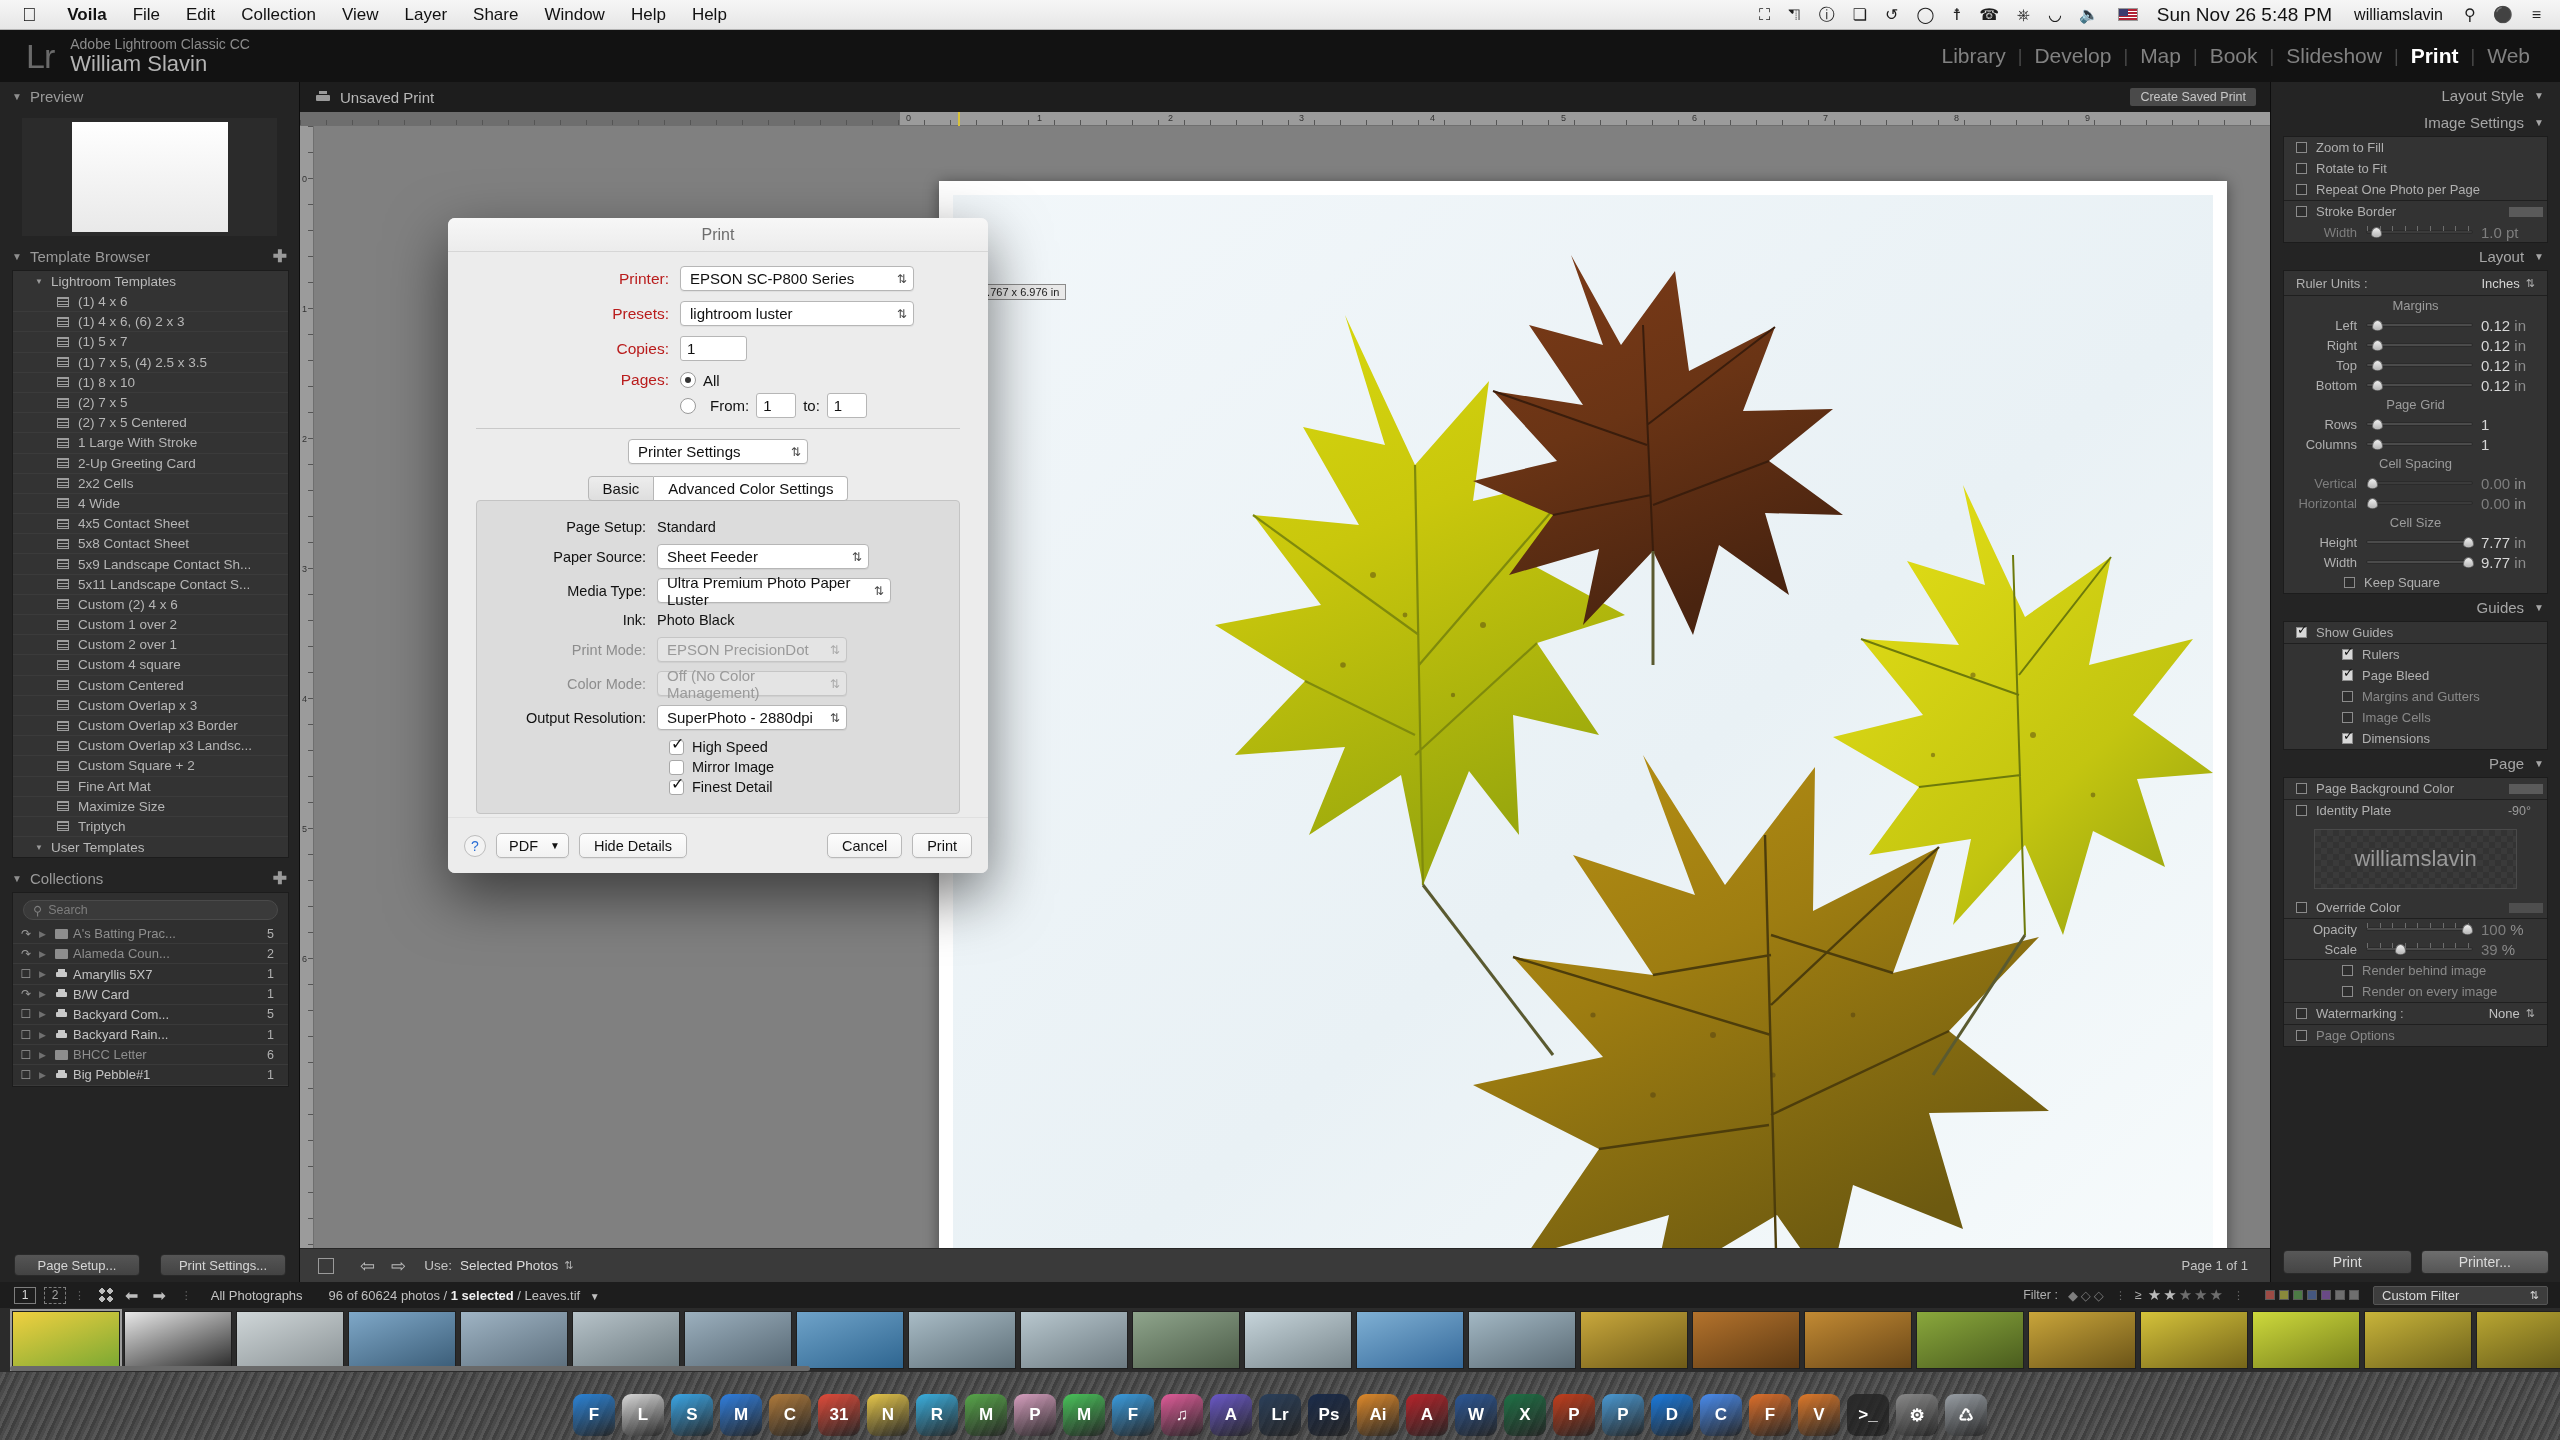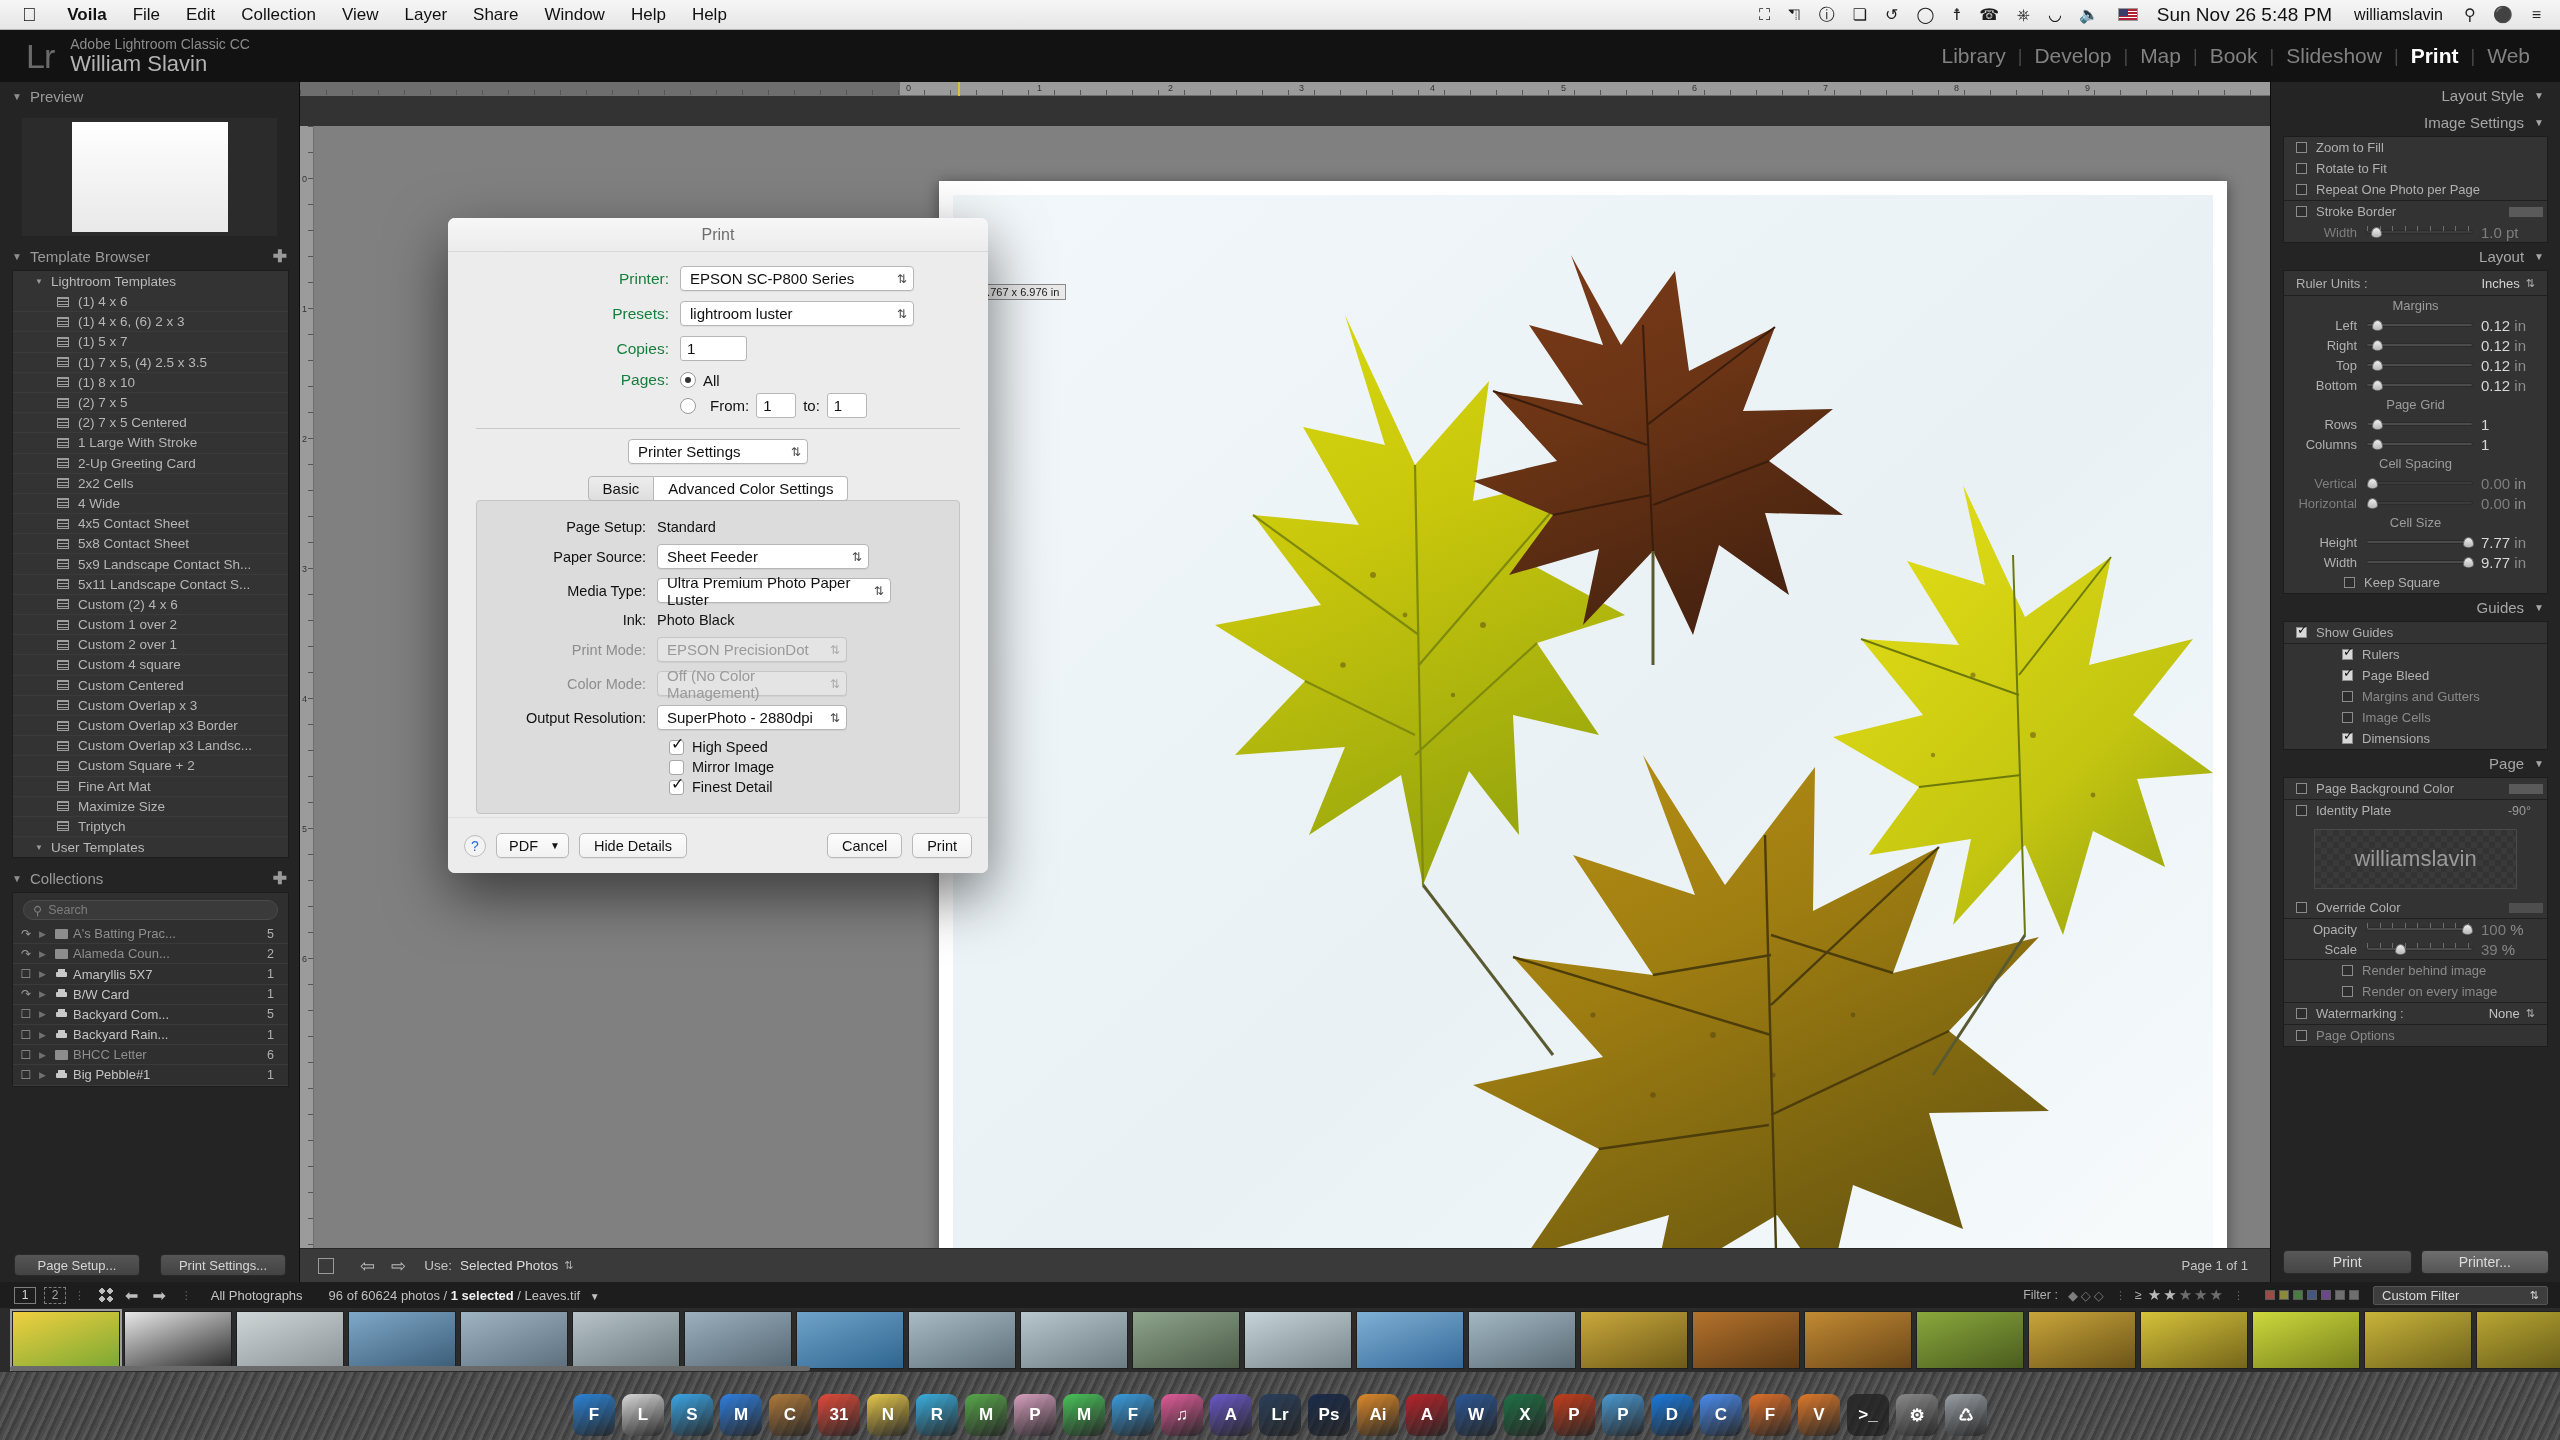--- a/index.html
+++ b/index.html
@@ -262,21 +262,21 @@
   
   .dialog {
     position:absolute; left:448px; top:218px; width:540px; height:655px;
     background:#ececec; border-radius:7px; box-shadow: 0 22px 60px rgba(0,0,0,.55);
     overflow:hidden; z-index:50; font-size:15px; color:#111;
   }
   .dlg-title { height:34px; background:linear-gradient(#f7f7f7,#ececec); border-bottom:1px solid #d6d6d6;
     display:flex; align-items:center; justify-content:center; color:#6d6d6d; font-size:16px;}
   .dlg-body { padding: 14px 0 0 0; }
   .frow { display:flex; align-items:center; margin-bottom:10px; }
-  .flabel { width:232px; text-align:right; padding-right:11px; font-size:15.5px; color:#15803d;}
+  .flabel { width:232px; text-align:right; padding-right:11px; font-size:15.5px; color:#b91c1c;}
   .popup {
     height:25px; background:#fff; border:1px solid #b6b6b6; border-radius:4px;
     display:flex; align-items:center; padding:0 6px 0 9px; font-size:15px; color:#111;
     box-shadow: 0 1px 1px rgba(0,0,0,.06);
   }
   .popup .st { margin-left:auto; font-size:12px; color:#444; line-height:1; text-align:center; }
   .popup.dis { background:#e4e4e4; color:#9a9a9a; border-color:#c5c5c5; }
   .popup.dis .st { color:#a9a9a9; }
   .tfield { height:25px; width:60px; background:#fff; border:1px solid #b6b6b6; border-radius:3px;
     display:flex; align-items:center; padding:0 6px; font-size:15px;}
@@ -593,20 +593,25 @@
         </div>
     </div>
 
     <div class="lp-buttons">
       <div class="lp-btn">Page Setup...</div>
       <div class="lp-btn">Print Settings...</div>
     </div>
   </div>
 
   <div class="center">
+    <div class="center-head">
+      <span class="ico-printer"></span>
+      <span>Unsaved Print</span>
+      <span class="saved-btn">Create Saved Print</span>
+    </div>
 
     <div class="ruler-h">
       <div class="dark" style="width:600px;"></div>
       <div class="tickmarks"></div>
       <div class="lbl" style="left:606px;">0</div>
       <div class="yellowtick" style="left:658px;"></div>
       <div class="lbl" style="left:737px;">1</div>
       <div class="lbl" style="left:868px;">2</div>
       <div class="lbl" style="left:999px;">3</div>
       <div class="lbl" style="left:1130px;">4</div>

